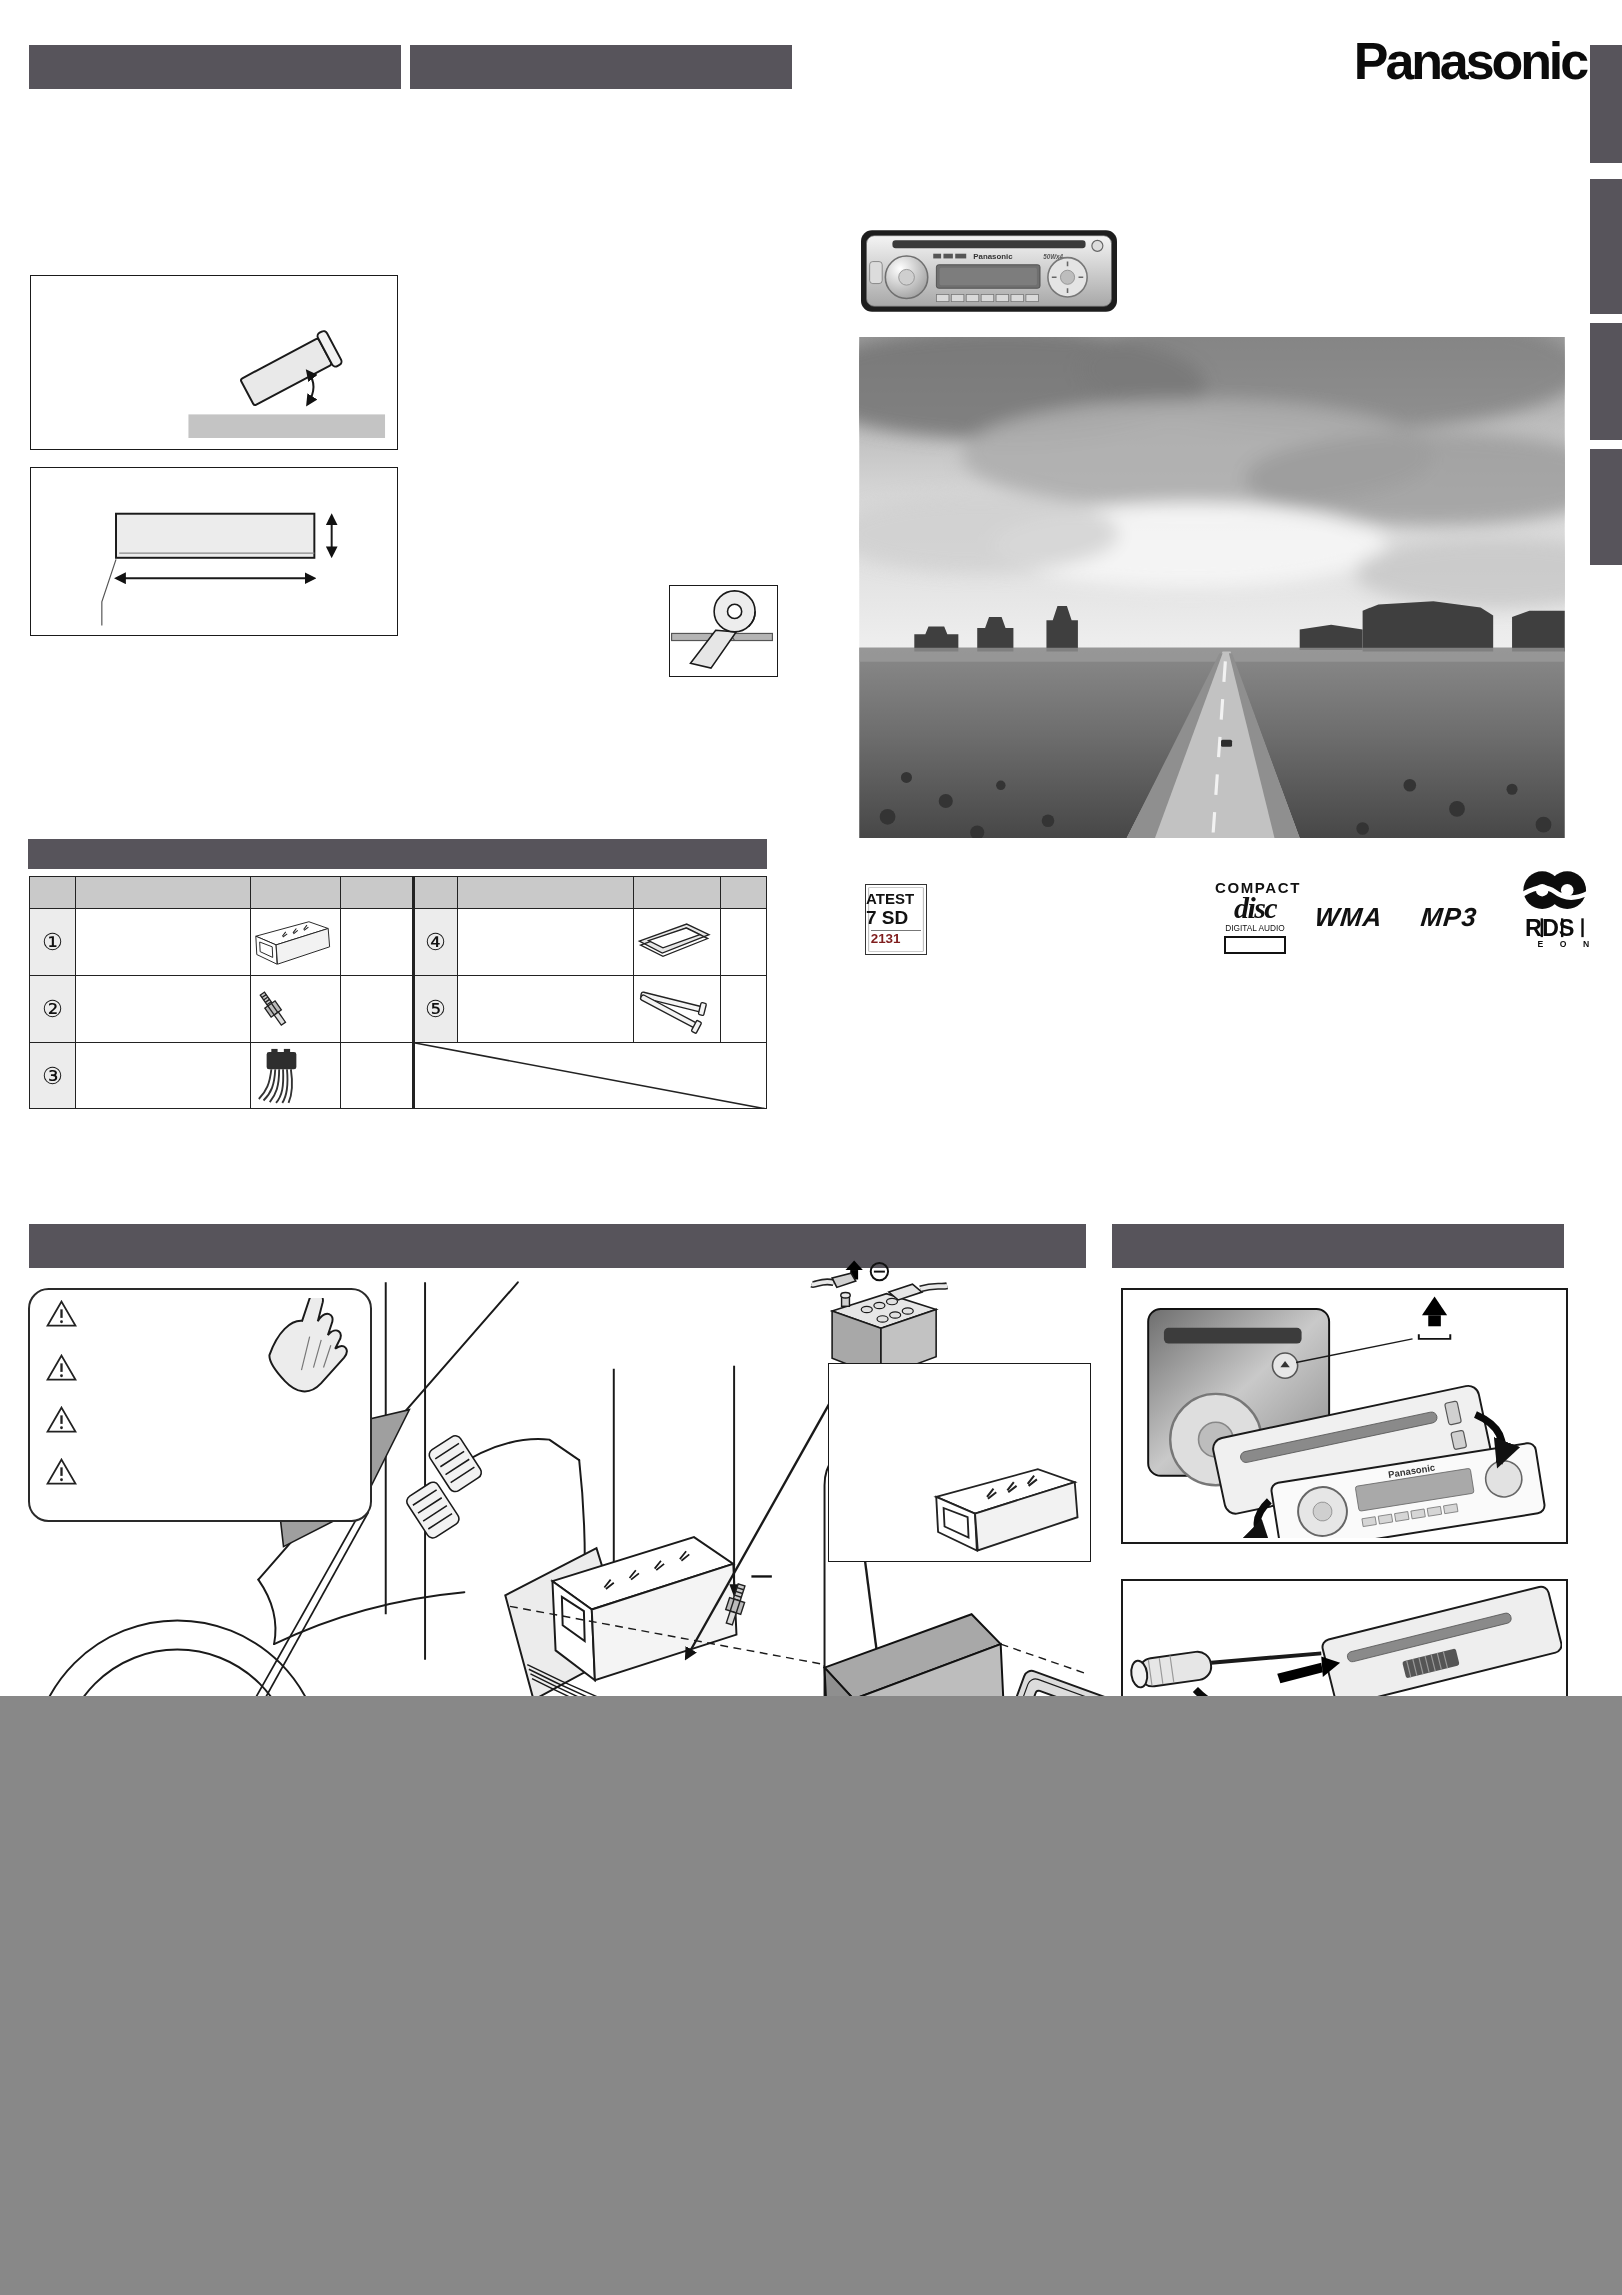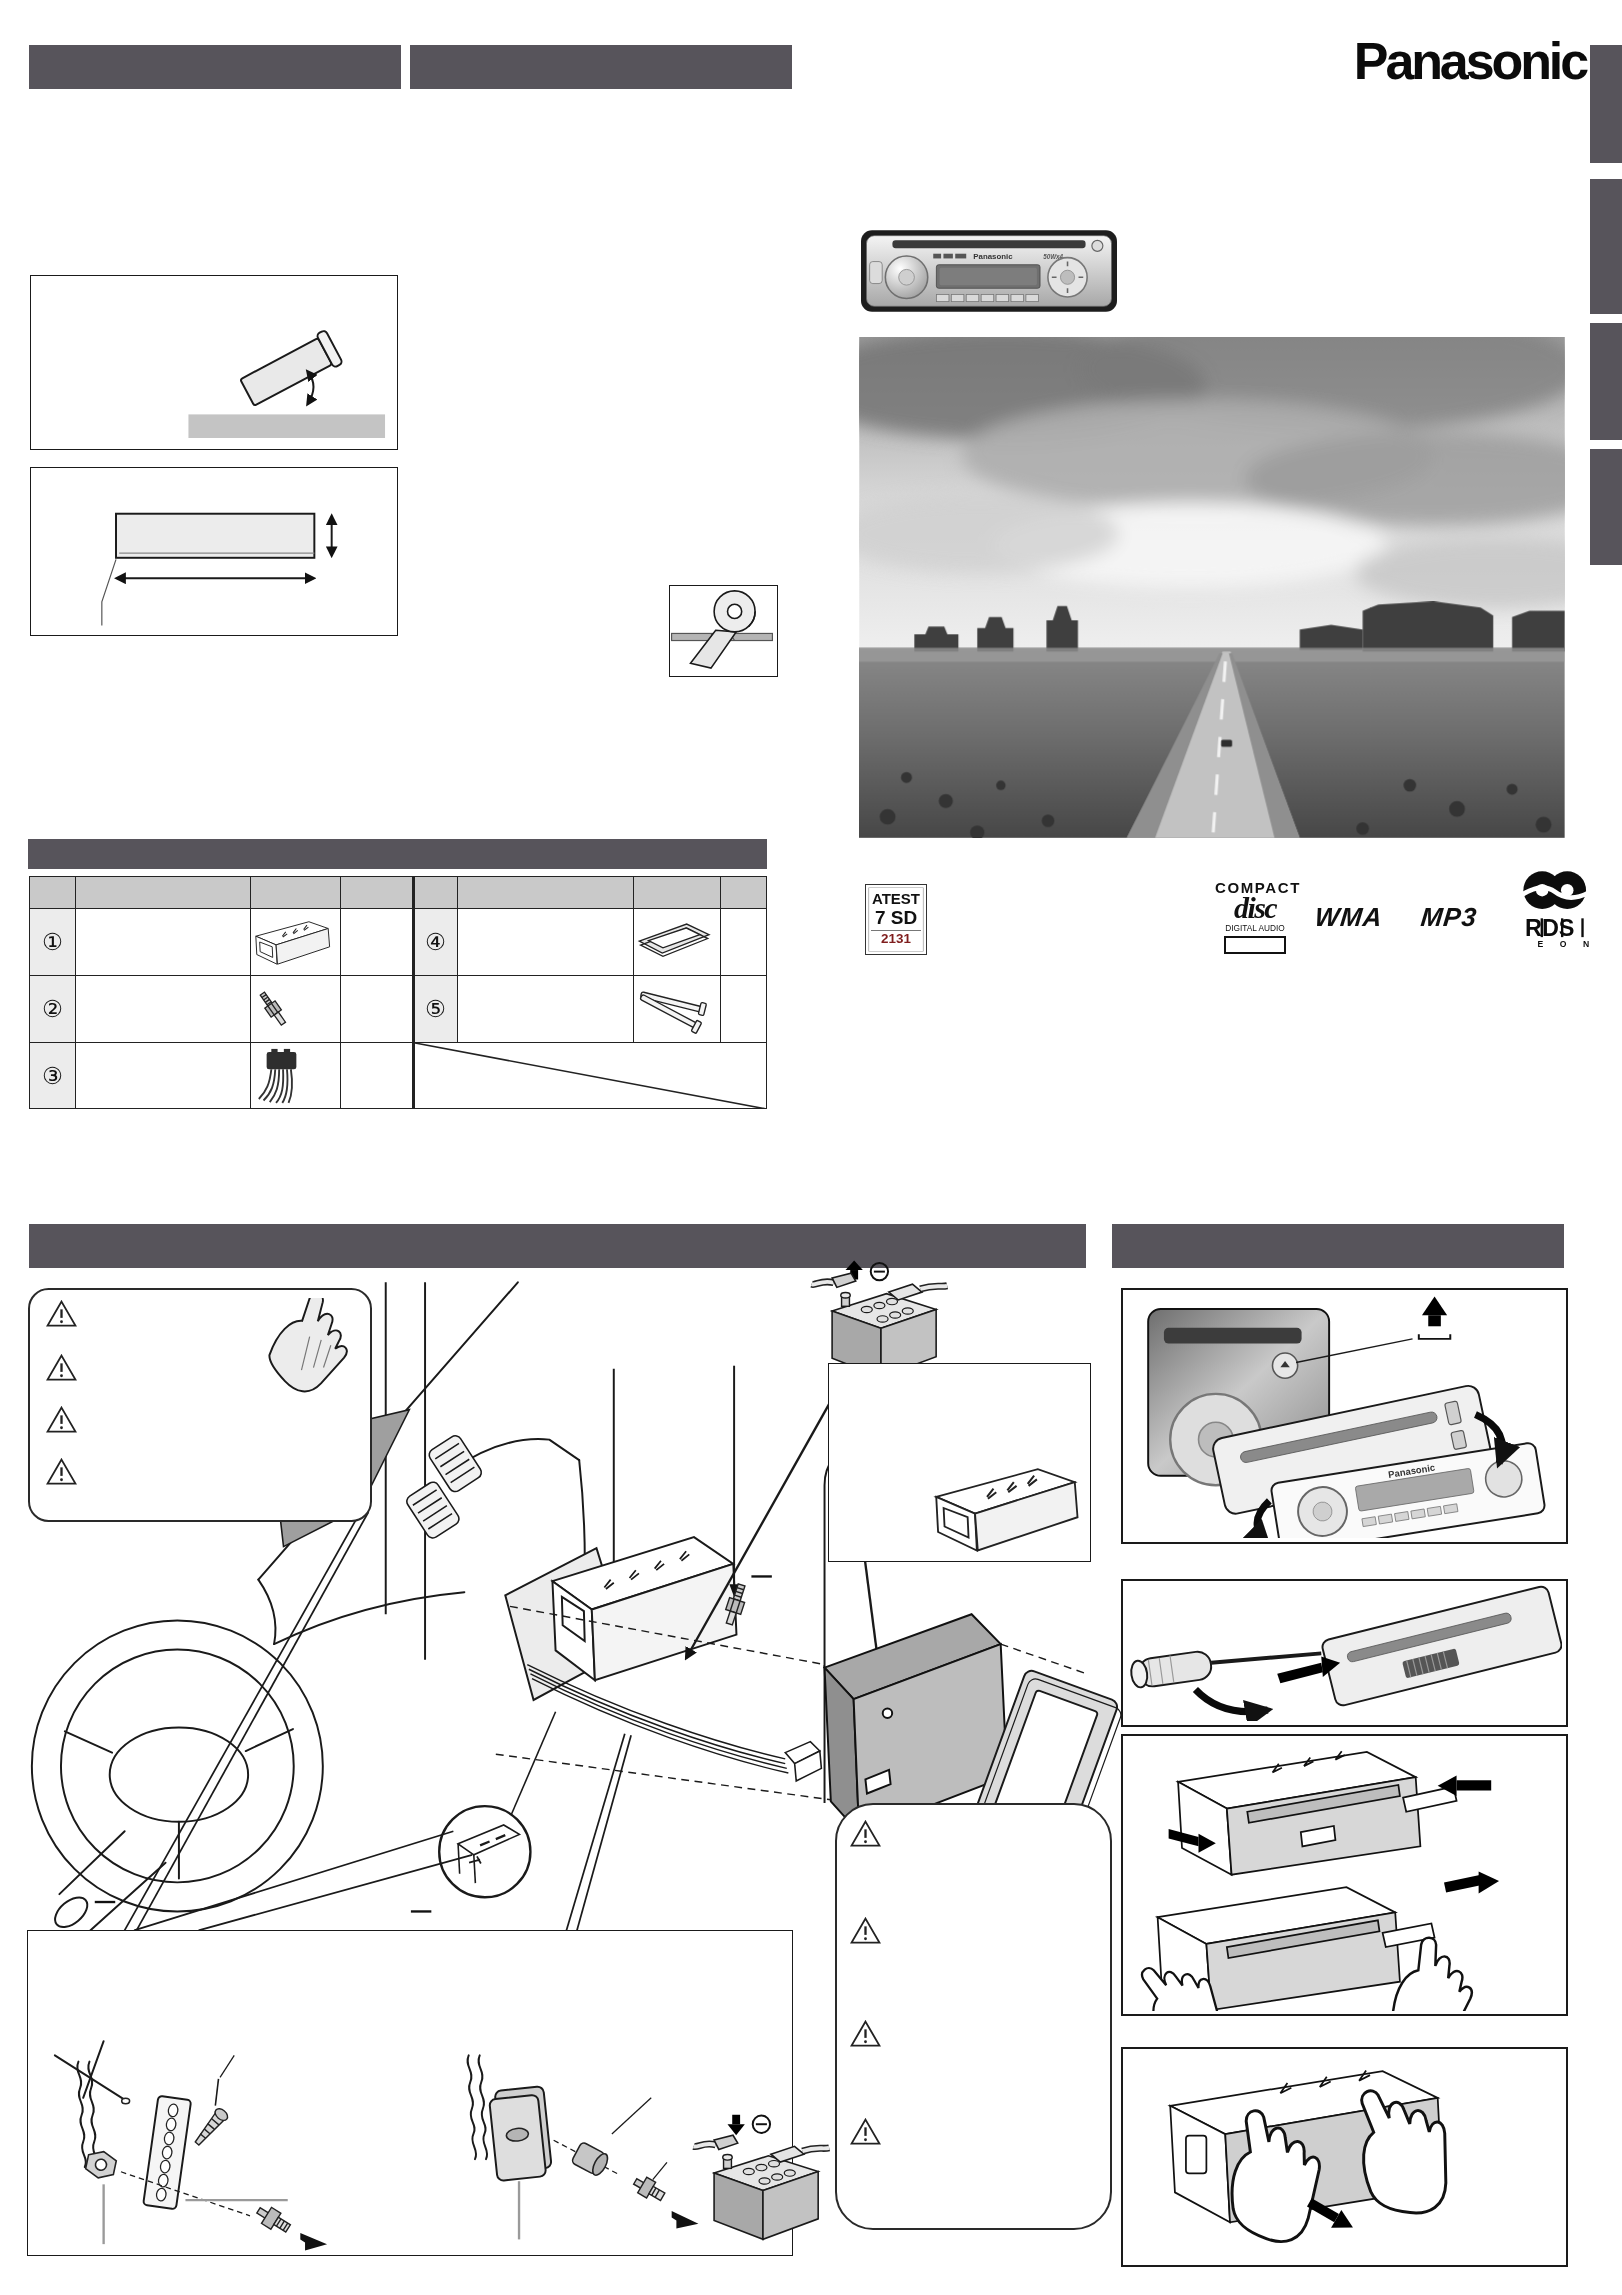--- a/index.html
+++ b/index.html
@@ -1,16 +1,16 @@
 <!DOCTYPE html>
 <html style="font-size:12.6px"><head>
 <meta charset="utf-8">
 <style>
   html,body{margin:0;padding:0;background:#888;}
-  #page{position:relative;width:1622px;height:2295px;background:#fff;overflow:hidden;
+  #page{position:relative;width:1622px;height:1696px;background:#fff;overflow:hidden;
         font-family:"Liberation Sans",sans-serif;color:#111;}
   .abs{position:absolute;}
   .bar{position:absolute;background:#57545B;}
   .tab{position:absolute;left:1590px;width:32px;background:#57545B;}
   .logo{position:absolute;left:1281px;top:31px;width:305px;height:63px;
         font-weight:bold;font-size:52px;letter-spacing:-3.1px;color:#0b0b0b;text-align:right;}
   .whitebox{position:absolute;background:#fff;border:2px solid #1a1a1a;}
   .roundbox{position:absolute;background:#fff;border:2px solid #2a2a2a;border-radius:20.5px;}
   .wtri{position:absolute;width:31px;height:28px;}
   table.parts{border-collapse:collapse;table-layout:fixed;width:738px;}
@@ -174,21 +174,21 @@
         <circle cx="150" cy="630" r="9"></circle>
       <circle cx="700" cy="570" r="8"></circle>
         <circle cx="760" cy="600" r="10"></circle>
         <circle cx="830" cy="575" r="7"></circle>
         <circle cx="870" cy="620" r="10"></circle>
         <circle cx="640" cy="625" r="8"></circle>
     </g>
   </svg>
 
   <div class="abs" style="left:865px;top:884px;width:60px;height:69px;border:1.6px solid #333;box-shadow:inset 0 0 0 2.4px #fff,inset 0 0 0 3.1px #999;">
-    <div style="text-align:center;font-weight:bold;">
+    <div style="text-align:left;font-weight:bold;">
       <div style="font-size:15px;margin-top:4.7px;">ATEST</div>
       <div style="font-size:19px;">7 SD</div>
       <div style="border-top:1.2px solid #777;margin:1.6px 4.7px 0 4.7px;font-size:13.4px;color:#7f1d1d;">2131</div>
     </div>
   </div>
 
   <div class="abs" style="left:1215px;top:879px;width:80px;height:79px;text-align:center;">
     <div style="font-size:15px;font-weight:bold;letter-spacing:1.6px;">COMPACT</div>
     <div style="font-size:30px;font-weight:bold;letter-spacing:-1.6px;line-height:23.6px;font-family:'Liberation Serif',serif;font-style:italic;">disc</div>
     <div style="font-size:8.3px;font-weight:normal;margin-top:3.1px;">DIGITAL AUDIO</div>

